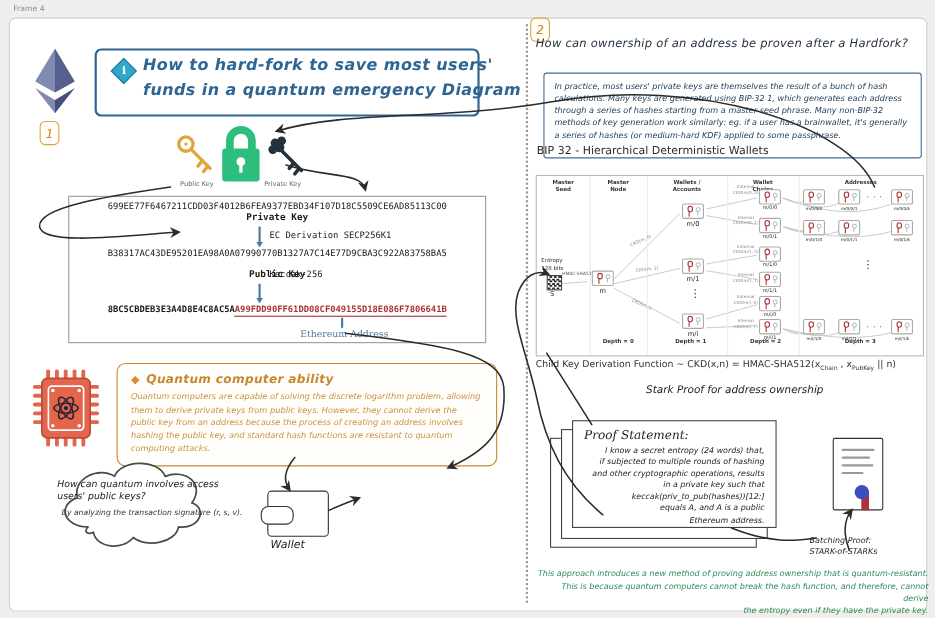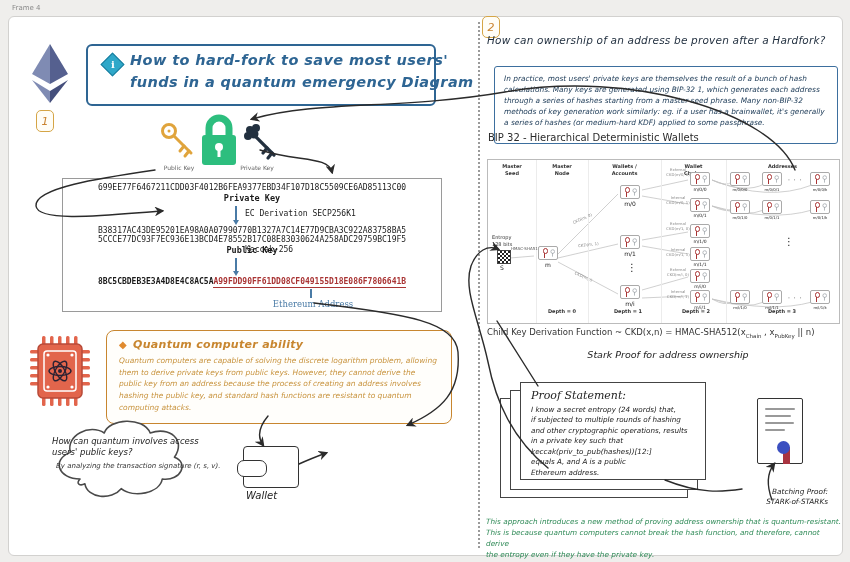--- a/index.html
+++ b/index.html
@@ -2,21 +2,21 @@
 <html><head>
 <meta charset="utf-8">
 <style>
   html,body{margin:0;padding:0;background:#e9e8e6;}
   .canvas{position:relative;width:850px;height:562px;background:#efeeec;font-family:"DejaVu Sans",sans-serif;overflow:hidden;}
   .abs{position:absolute;}
   .frame{position:absolute;left:8px;top:16px;width:833px;height:538px;background:#fff;border:1px solid #d2d1cf;border-radius:6px;}
   .frame-label{position:absolute;left:12px;top:4px;font-size:7px;color:#8a8a8a;}
   .divider{position:absolute;left:478px;top:22px;height:526px;border-left:2px dotted #9a9a9a;}
   .hw{font-style:italic;}
-  .pre{white-space:pre-line;}
+  .pre{white-space:pre-line;text-align:right;}
   
   .title-box{position:absolute;left:86px;top:44px;width:346px;height:58px;border:2px solid #2E6593;border-radius:6px;background:#fff;}
   .info-dia{position:absolute;left:104px;top:56px;width:15px;height:15px;background:#2FA8C9;border:1.5px solid #1C7E9E;transform:rotate(45deg);display:flex;align-items:center;justify-content:center;}
   .info-dia span{transform:rotate(-45deg);color:#fff;font-size:10px;font-weight:bold;font-family:"DejaVu Serif",serif;}
   .title-line{position:absolute;color:#2E6593;font-size:14.5px;font-weight:bold;letter-spacing:.4px;}
   
   .badge{position:absolute;width:16px;height:20px;border:1.6px solid #D5A546;border-radius:5px;background:#fffdf6;color:#C9822E;font-size:11px;display:flex;align-items:center;justify-content:center;}
   
   .klabel{position:absolute;font-size:6px;color:#666;text-align:center;}
   
@@ -74,21 +74,21 @@
   .ckd-formula sub{font-size:5.5px;}
   .stark-title{position:absolute;left:548px;top:349px;width:240px;text-align:center;font-size:9.5px;color:#222;}
   .sheet{position:absolute;width:186px;height:98px;background:#fff;border:1.3px solid #444;}
   .proof-main{position:absolute;left:520px;top:382px;width:186px;height:98px;background:#fff;border:1.3px solid #444;box-sizing:border-box;padding:6px 10px;}
   .proof-title{font-family:"DejaVu Serif",serif;font-style:italic;font-size:11px;color:#222;}
   .proof-body{margin-top:3px;font-size:7.2px;color:#222;line-height:1.45;}
   .cert{position:absolute;left:757px;top:398px;width:44px;height:64px;border:1.5px solid #333;border-radius:2px;background:#fff;}
   .cert .ln{position:absolute;left:7px;height:1.6px;background:#999;border-radius:1px;}
   .cert .ribbon{position:absolute;left:25px;top:48px;width:7px;height:17px;background:#A93440;}
   .cert .seal{position:absolute;left:19px;top:42px;width:13px;height:13px;background:#3B4FC0;border-radius:50%;}
-  .batching{position:absolute;left:736px;top:487px;width:92px;text-align:right;font-size:7.3px;color:#222;line-height:1.35;}
+  .batching{position:absolute;left:736px;top:487px;width:92px;text-align:left;font-size:7.3px;color:#222;line-height:1.35;}
   .conclusion{position:absolute;left:486px;top:517px;width:358px;font-size:7.3px;color:#2F8A57;line-height:1.5;}
   .overlay{position:absolute;left:0;top:0;pointer-events:none;}
 </style>
 </head>
 <body>
 
 <div class="canvas">
   <div class="frame-label">Frame 4</div>
   <div class="frame"></div>
   <div class="divider"></div>
@@ -139,21 +139,20 @@
   </svg>
   <div class="klabel" style="left:158px;top:164px;width:42px;">Public Key</div>
   <div class="klabel" style="left:234px;top:164px;width:46px;">Private Key</div>
 
   <div class="hex-box">
     <div class="hx" style="top:4px;">699EE77F6467211CDD03F4012B6FEA9377EBD34F107D18C5509CE6AD85113C00</div>
     <div class="hx hlb" style="top:14px;">Private Key</div>
     <div class="varrow" style="left:172px;top:27px;height:15px;"></div>
     <div class="hx" style="left:182px;width:auto;top:30px;">EC Derivation SECP256K1</div>
     <div class="hx" style="top:47px;">B38317AC43DE95201EA98A0A07990770B1327A7C14E77D9CBA3C922A83758BA5</div>
-    <div class="hx" style="top:56px;">5CCCE77DC93F7EC936E13BCD4E78552B17C08E83030624A258ADC29759BC19F5</div>
     <div class="hx hlb" style="top:66px;">Public Key</div>
     <div class="varrow" style="left:172px;top:79px;height:14px;"></div>
     <div class="hx" style="left:182px;width:auto;top:66px;">Keccak-256</div>
     <div class="hx" style="top:98px;font-weight:bold;"><span>8BC5CBDEB3E3A4D8E4C8AC5A</span><span class="red-addr">A99FDD90FF61DD08CF049155D18E086F7806641B</span></div>
     <div class="tick" style="left:247px;top:110px;height:9px;"></div>
     <div class="eth-addr-label" style="left:180px;top:120px;width:140px;text-align:center;">Ethereum Address</div>
   </div>
 
   <svg class="abs" style="left:28px;top:334px;" width="64" height="74" viewBox="0 0 64 74">
     <g fill="#E2654C">

